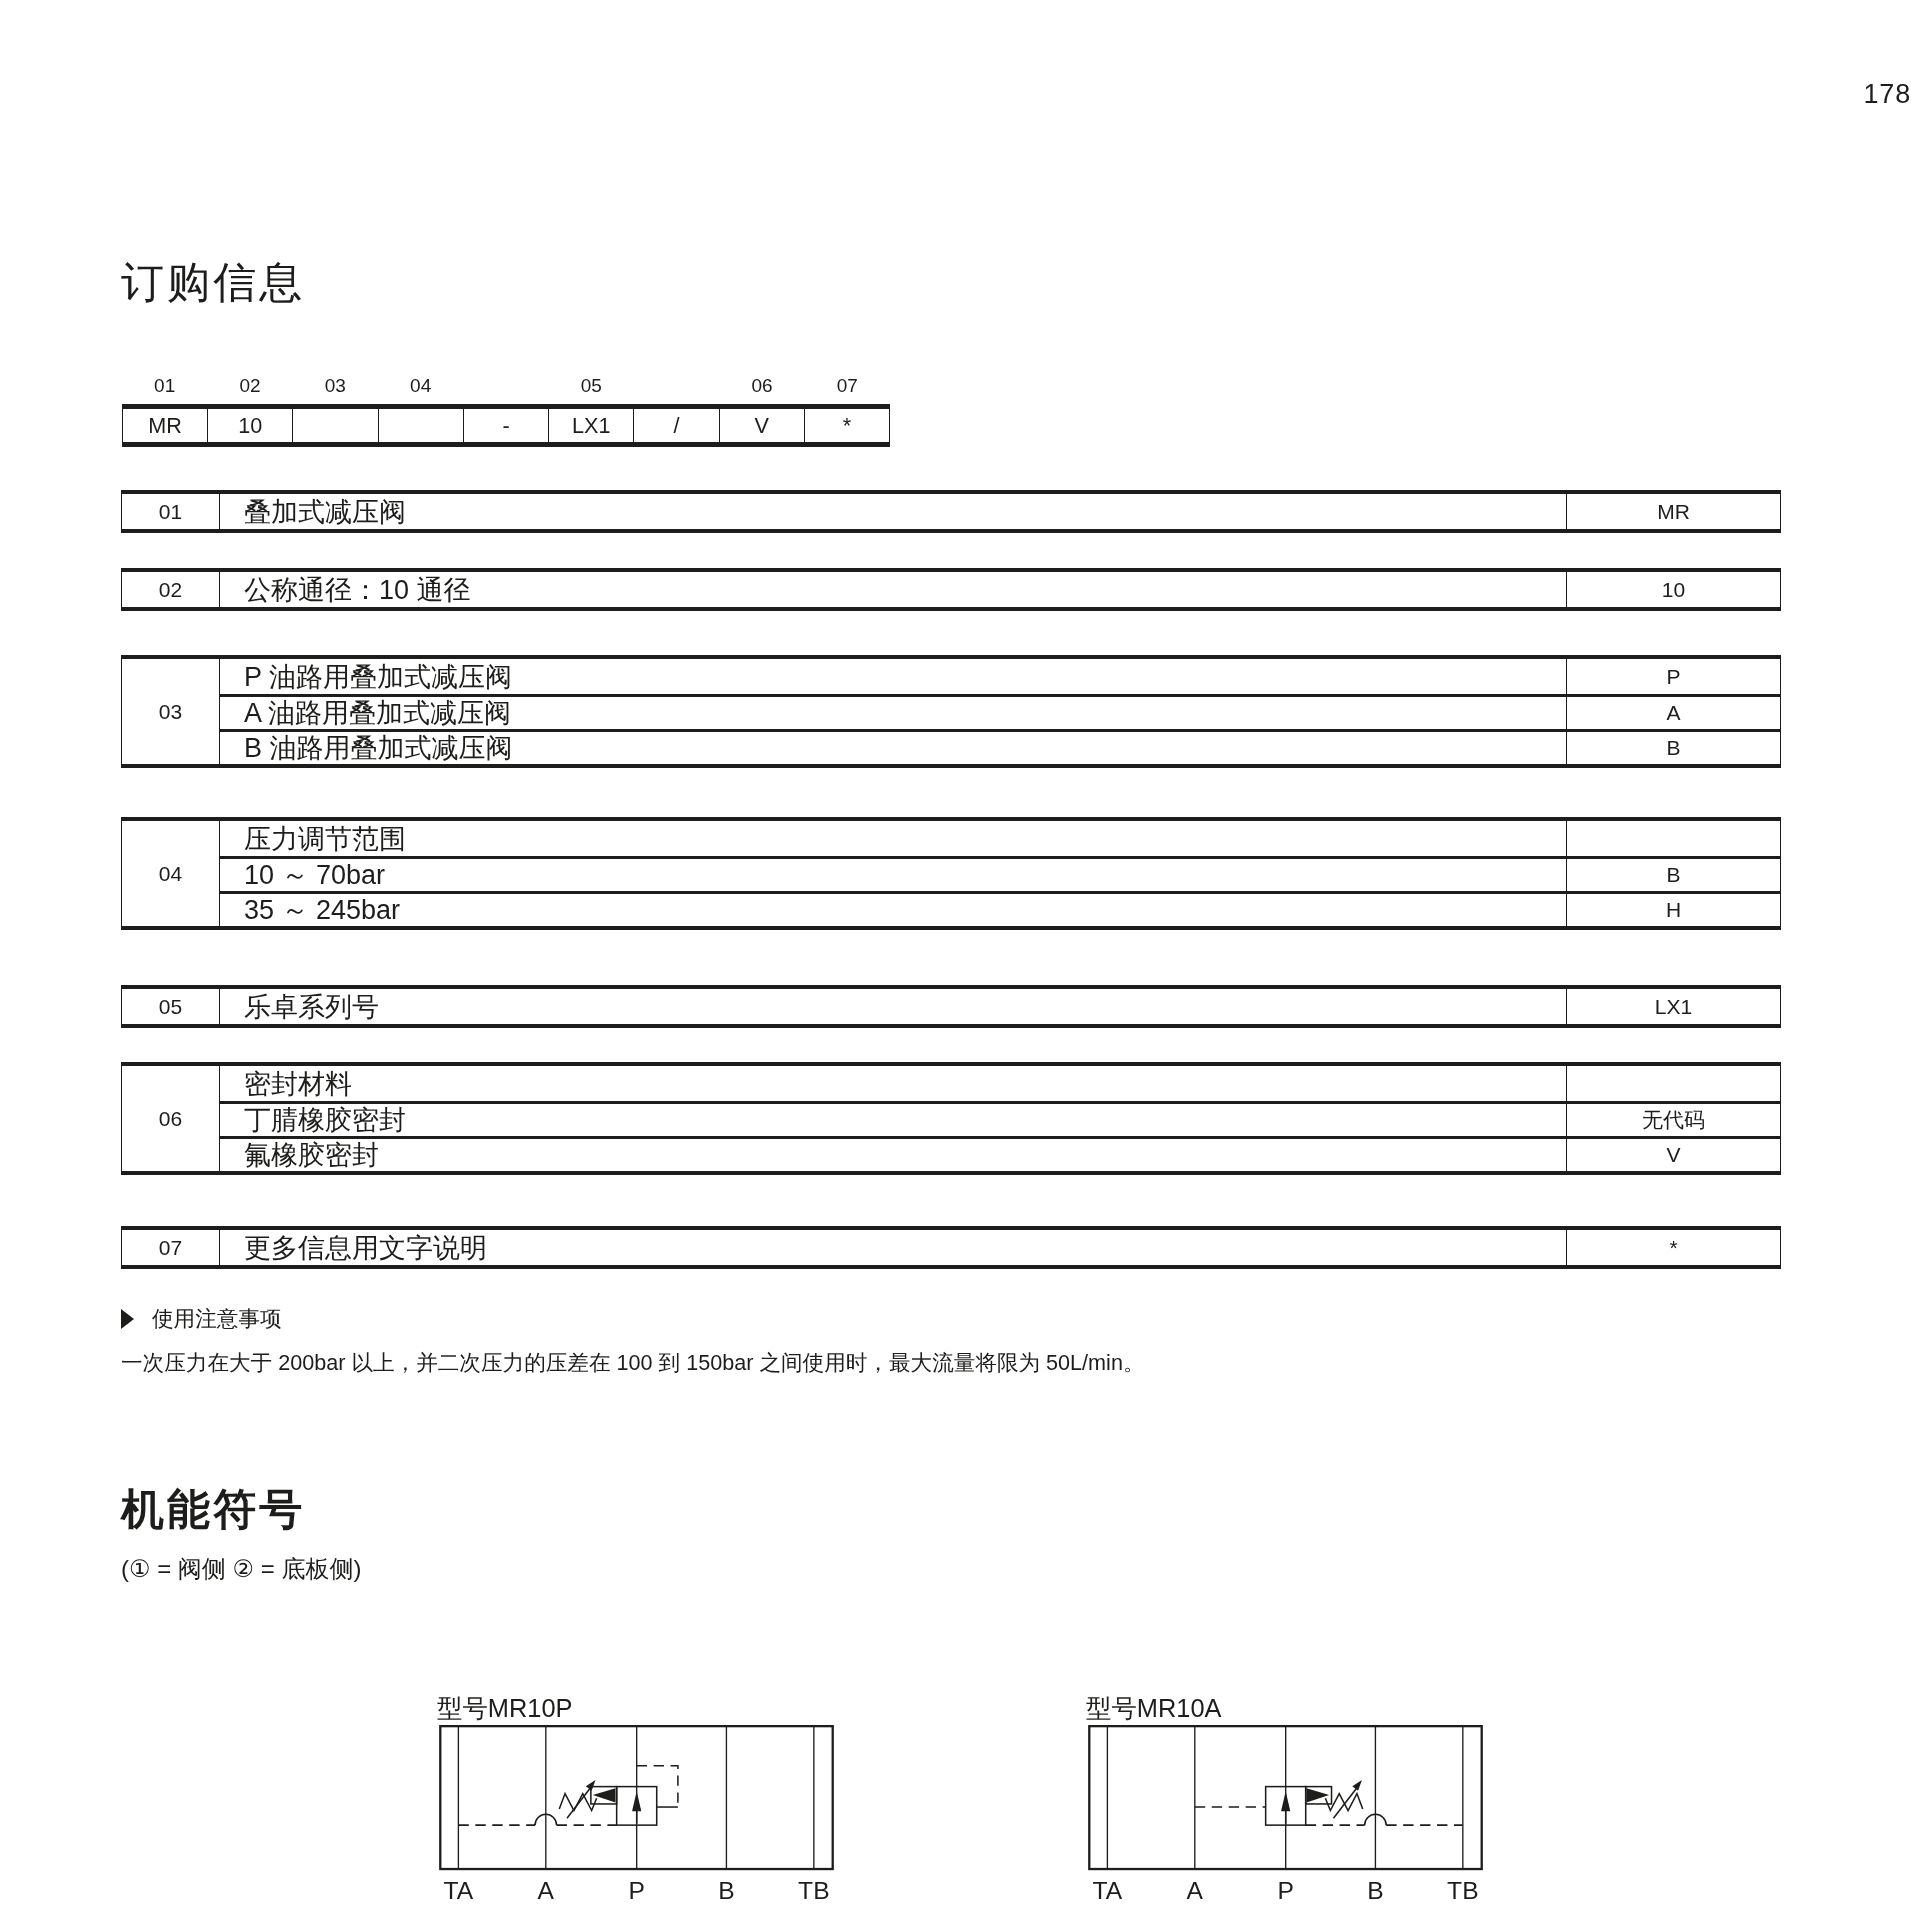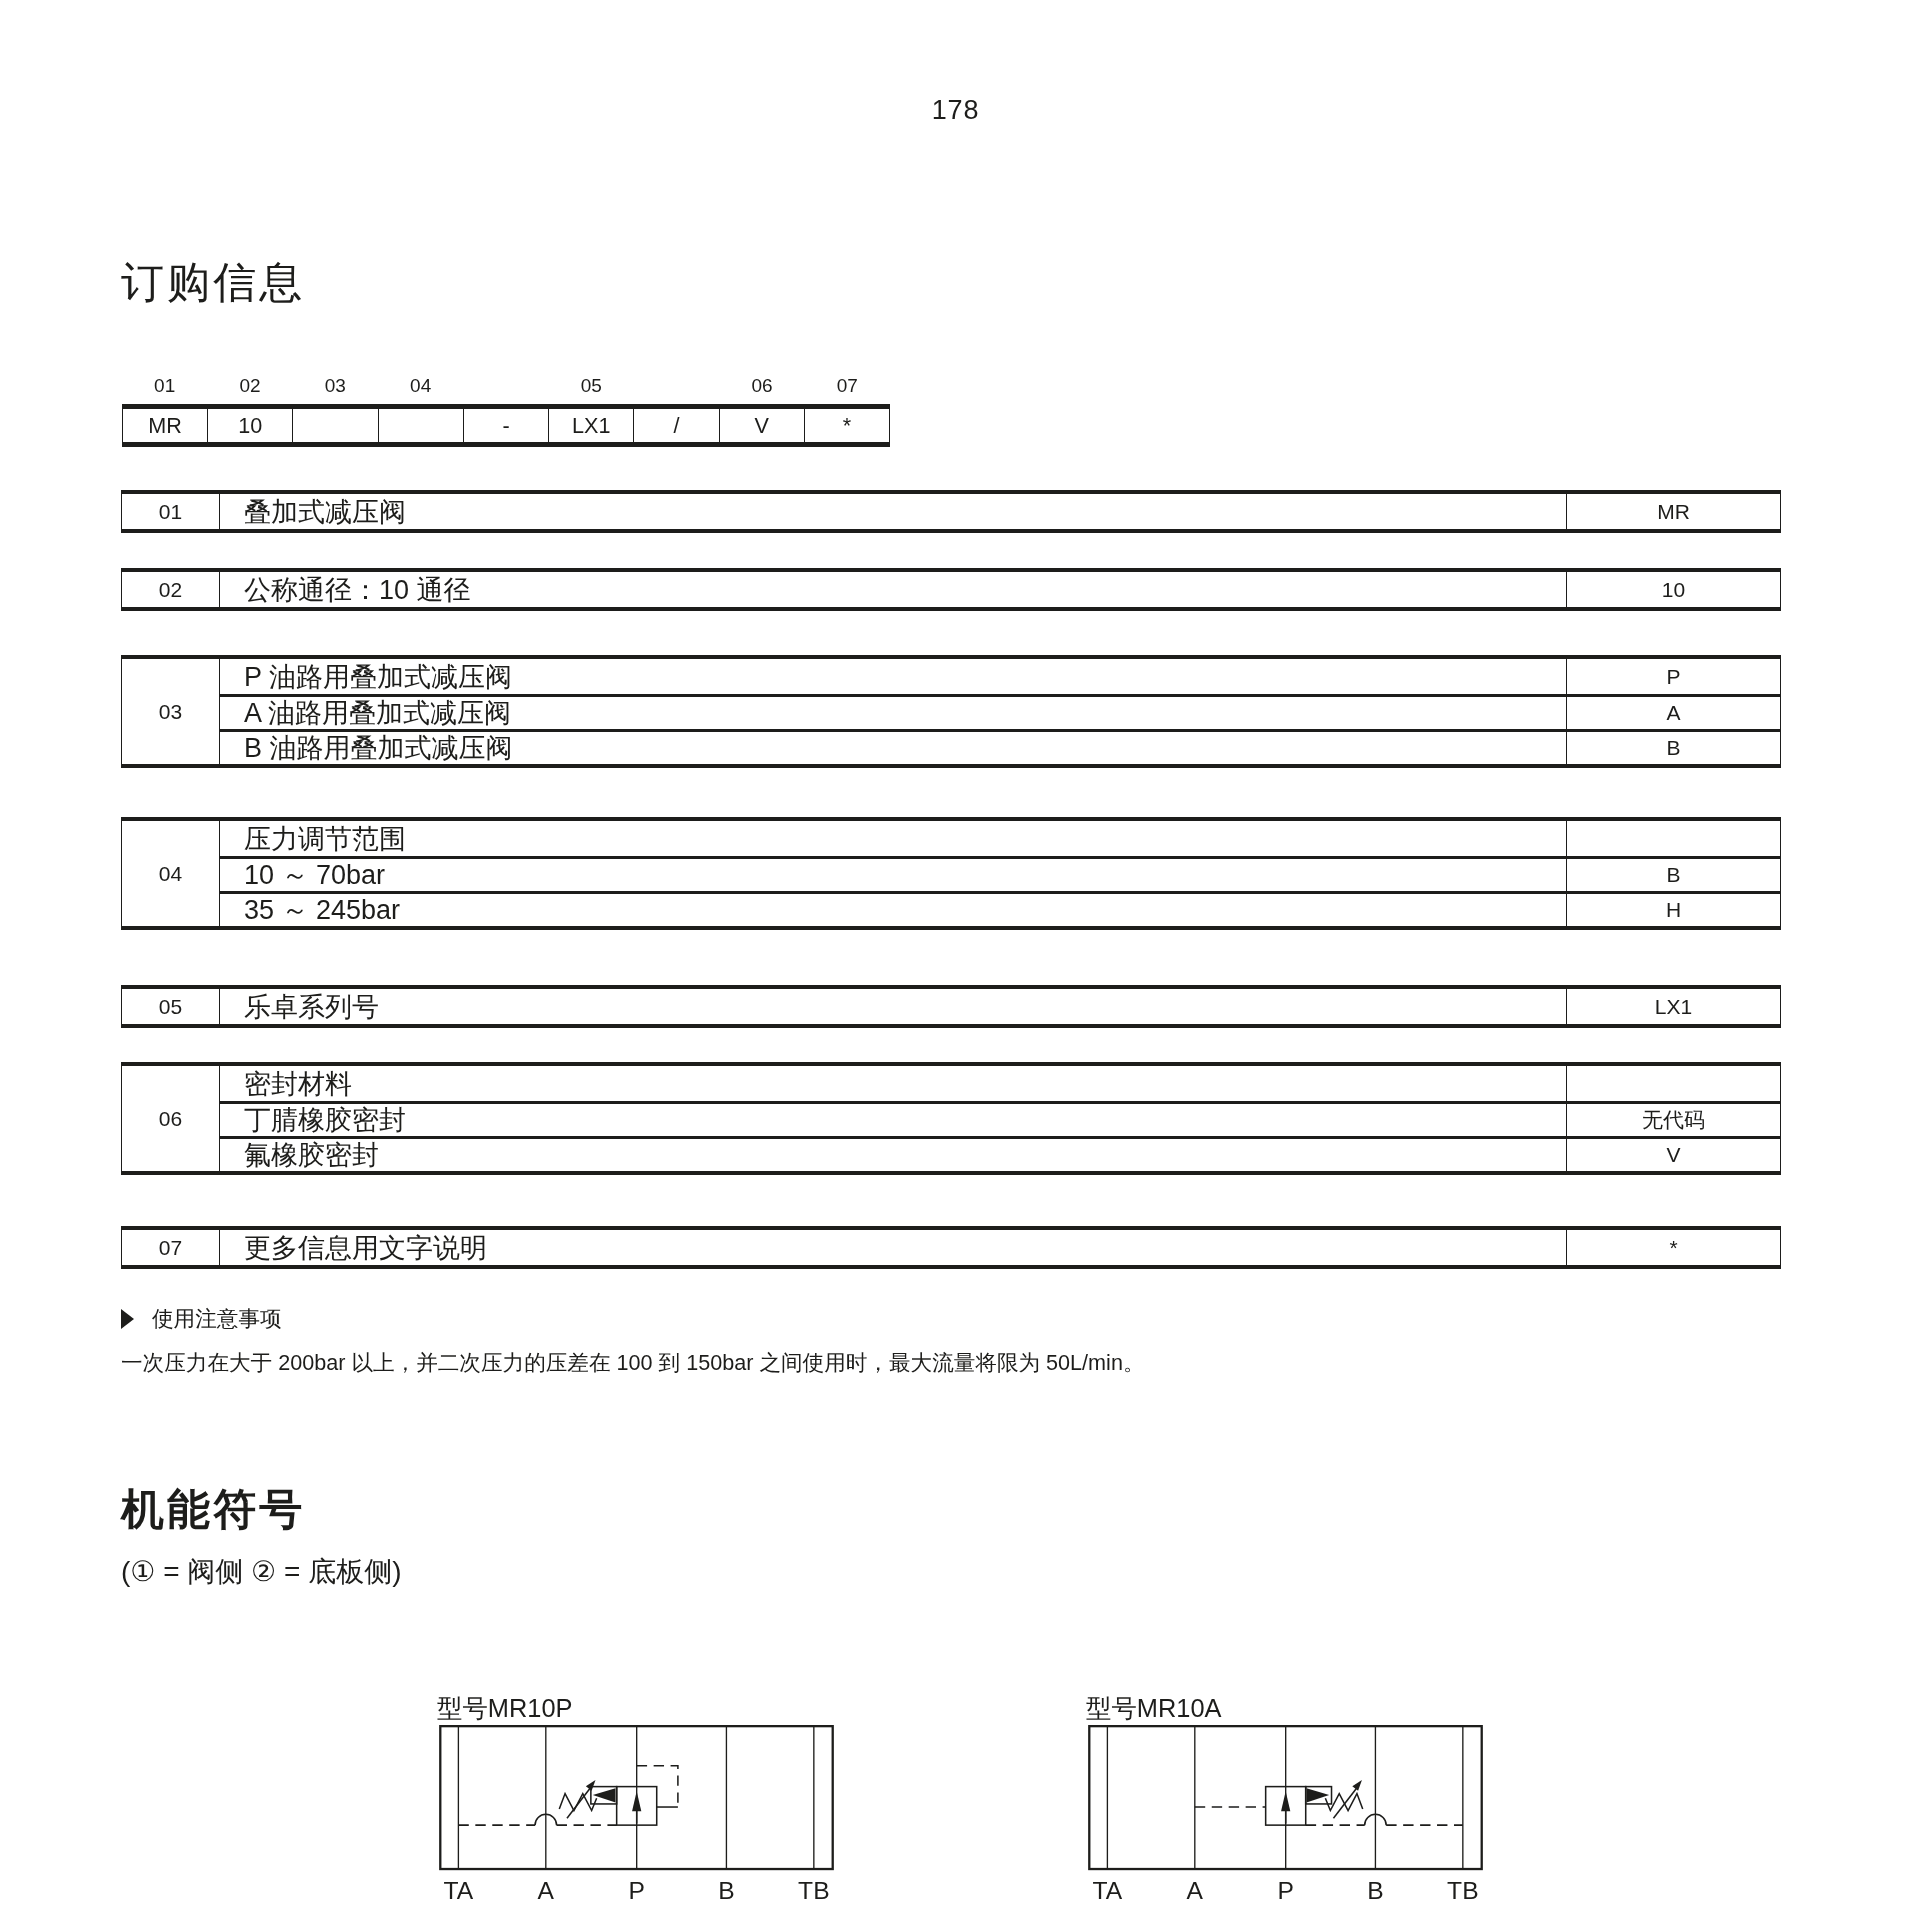--- a/index.html
+++ b/index.html
@@ -7,22 +7,22 @@
     position:relative;
     width:1911px; height:2548px;
     background:#ffffff;
     font-family:"Liberation Sans","DejaVu Sans",sans-serif;
     color:#1d1d1b;
     overflow:hidden;
   }
   .abs { position:absolute; }
 
   .page-number {
-    top:95px; left:0; width:100%;
-    text-align:center; font-size:27px; letter-spacing:0.8px;
+    top:79px; left:0; width:100%;
+    text-align:right; font-size:27px; letter-spacing:0.8px;
   }
 
   .h1 {
     left:121px; font-size:43px; font-weight:500; letter-spacing:3.1px;
     margin:0;
   }
   .h1.order { top:254px; }
   .h1.symbols { top:1481px;font-weight:bold; }
 
   
@@ -78,21 +78,21 @@
     font-size:21.6px;
   }
   .tri-bullet {
     width:0; height:0; display:inline-block;
     border-left:13px solid #1d1d1b;
     border-top:10px solid transparent;
     border-bottom:10px solid transparent;
   }
   .note-text { left:121px; top:1348px; font-size:21.6px; }
 
-  .symbols-sub { left:121px; top:1553px; font-size:28px; }
+  .symbols-sub { left:121px; top:1553px; font-size:24px; }
 
   .diag-label { font-size:25.4px; }
   .diag svg { display:block; }
   .footer {
     left:121px; top:2408px; width:1671px; font-size:20px;
   }
 </style>
 </head>
 <body>
 

